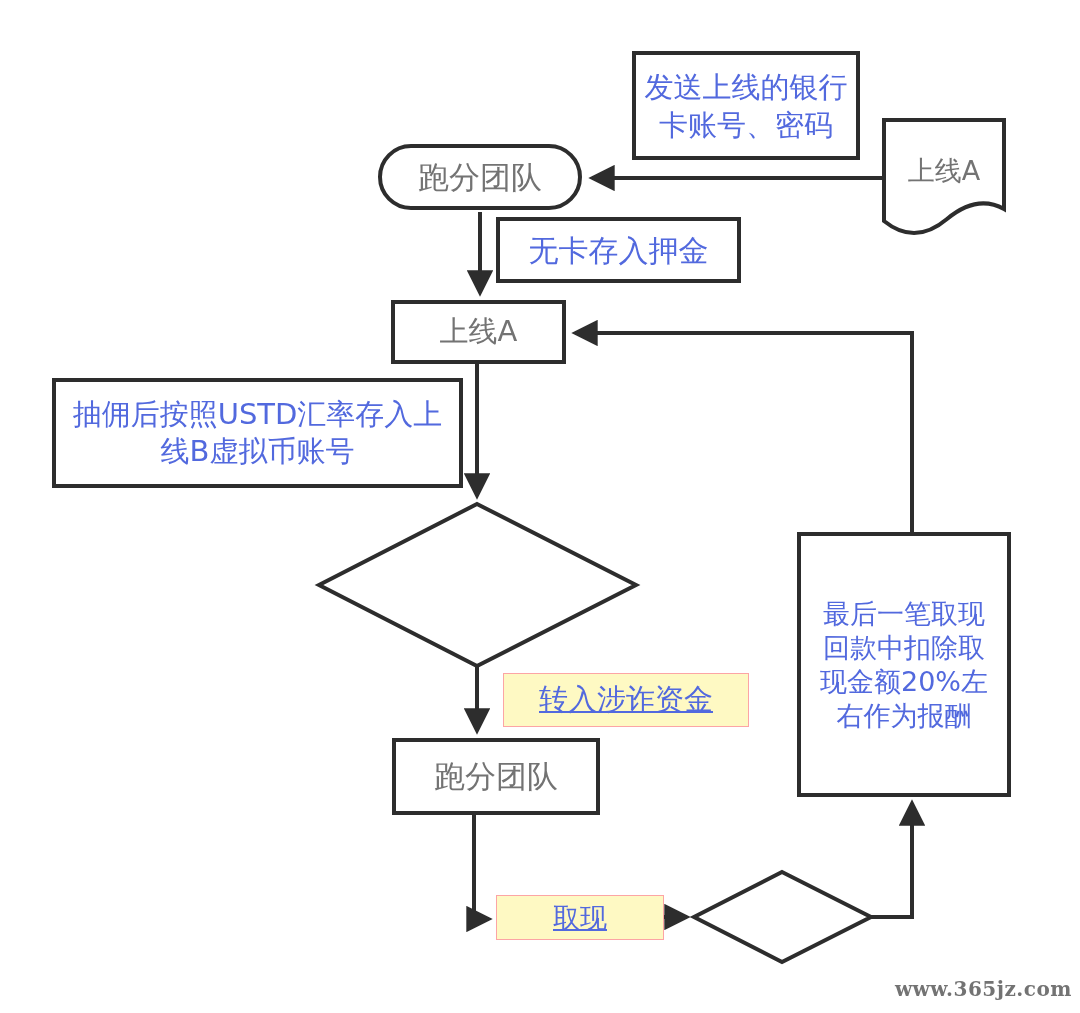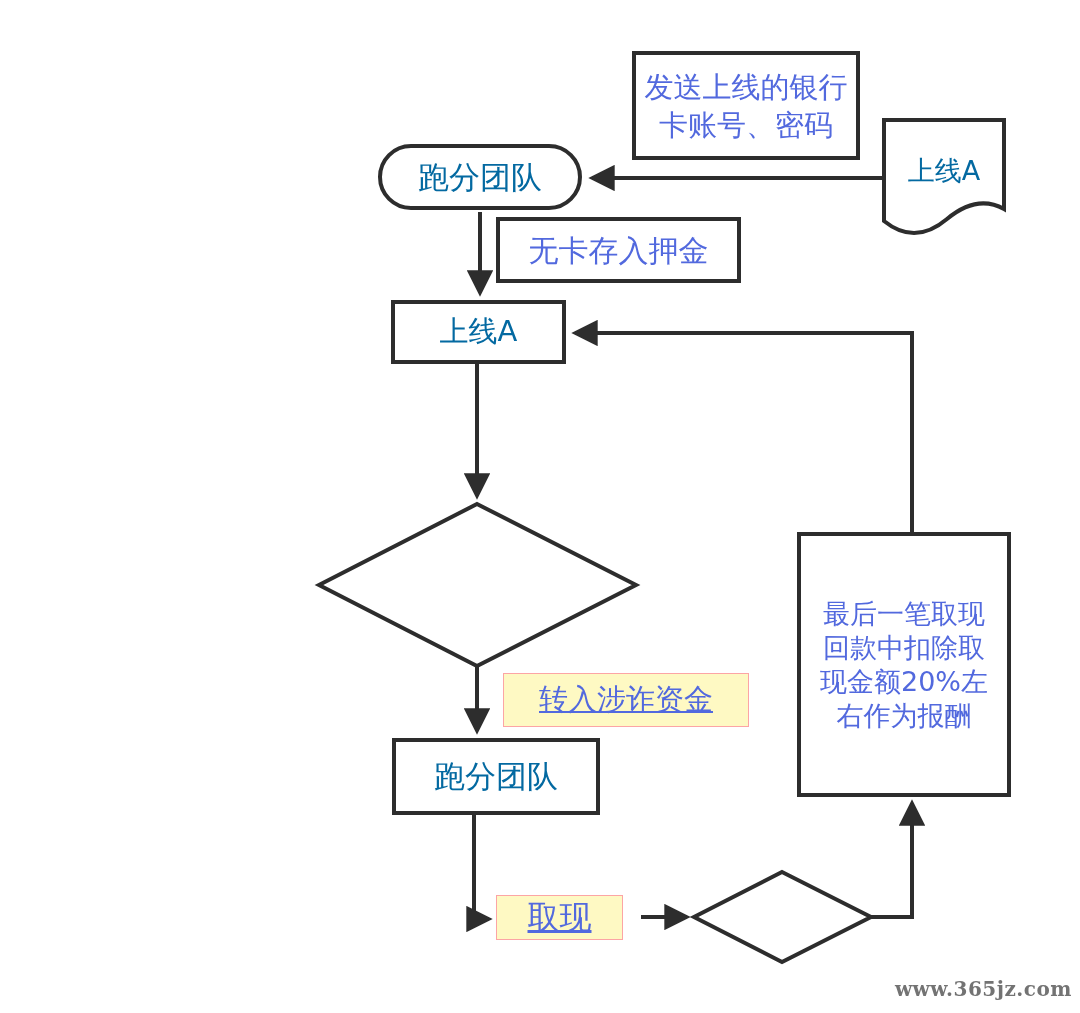--- a/index.html
+++ b/index.html
@@ -11,21 +11,21 @@
     overflow:hidden;
   }
   .canvas svg{position:absolute;left:0;top:0;}
   .abs{
     position:absolute;box-sizing:border-box;
     display:flex;align-items:center;justify-content:center;
     text-align:center;line-height:1.3;
   }
   .b4{border:4px solid #2d2d2d;background:#ffffff;}
   .b3{border:1px solid #fca5a5;background:#fef9c3;text-decoration:underline;}
-  .red{color:#0369a1;}
+  .red{color:#737373;}
   .blue{color:#5269de;}
   .stadium{border-radius:34px;}
   .watermark{
     position:absolute;left:930px;top:976px;width:142px;height:26px;
     display:flex;align-items:center;justify-content:flex-end;
     color:#737373;font-family:"DejaVu Serif", serif;
     font-size:20px;font-weight:600;letter-spacing:0.5px;
   }
 </style>
 </head>
@@ -59,26 +59,27 @@
   <div class="abs b4 blue" style="left:632px;top:51px;width:228px;height:109px;font-size:29px;line-height:38px;padding:0 5px;">发送上线的银行卡账号、密码</div>
 
   <div class="abs red" style="left:886px;top:145px;width:116px;height:52px;font-size:27px;">上线A</div>
 
   <div class="abs b4 red stadium" style="left:378px;top:144px;width:204px;height:66px;font-size:31px;">跑分团队</div>
 
   <div class="abs b4 blue" style="left:496px;top:217px;width:245px;height:66px;font-size:30px;">无卡存入押金</div>
 
   <div class="abs b4 red" style="left:391px;top:300px;width:175px;height:64px;font-size:29px;">上线A</div>
 
+  <div class="abs b4 blue" style="left:52px;top:378px;width:411px;height:110px;font-size:29px;line-height:37px;padding:0 3px;">抽佣后按照USTD汇率存入上线B虚拟币账号</div>
 
 
   <div class="abs b3 blue" style="left:503px;top:673px;width:246px;height:54px;font-size:29px;">转入涉诈资金</div>
 
   <div class="abs b4 red" style="left:392px;top:738px;width:208px;height:77px;font-size:31px;">跑分团队</div>
 
-  <div class="abs b3 blue" style="left:496px;top:895px;width:127px;height:45px;font-size:32px;">取现</div>
+  <div class="abs b3 blue" style="left:496px;top:895px;width:168px;height:45px;font-size:27px;">取现</div>
 
 
   <div class="abs b4 blue" style="left:797px;top:532px;width:214px;height:265px;font-size:27px;line-height:34px;padding:0 13px;">最后一笔取现回款中扣除取现金额20%左右作为报酬</div>
 
   <div class="watermark">www.365jz.com</div>
 
 </div>
 
 </body></html>

